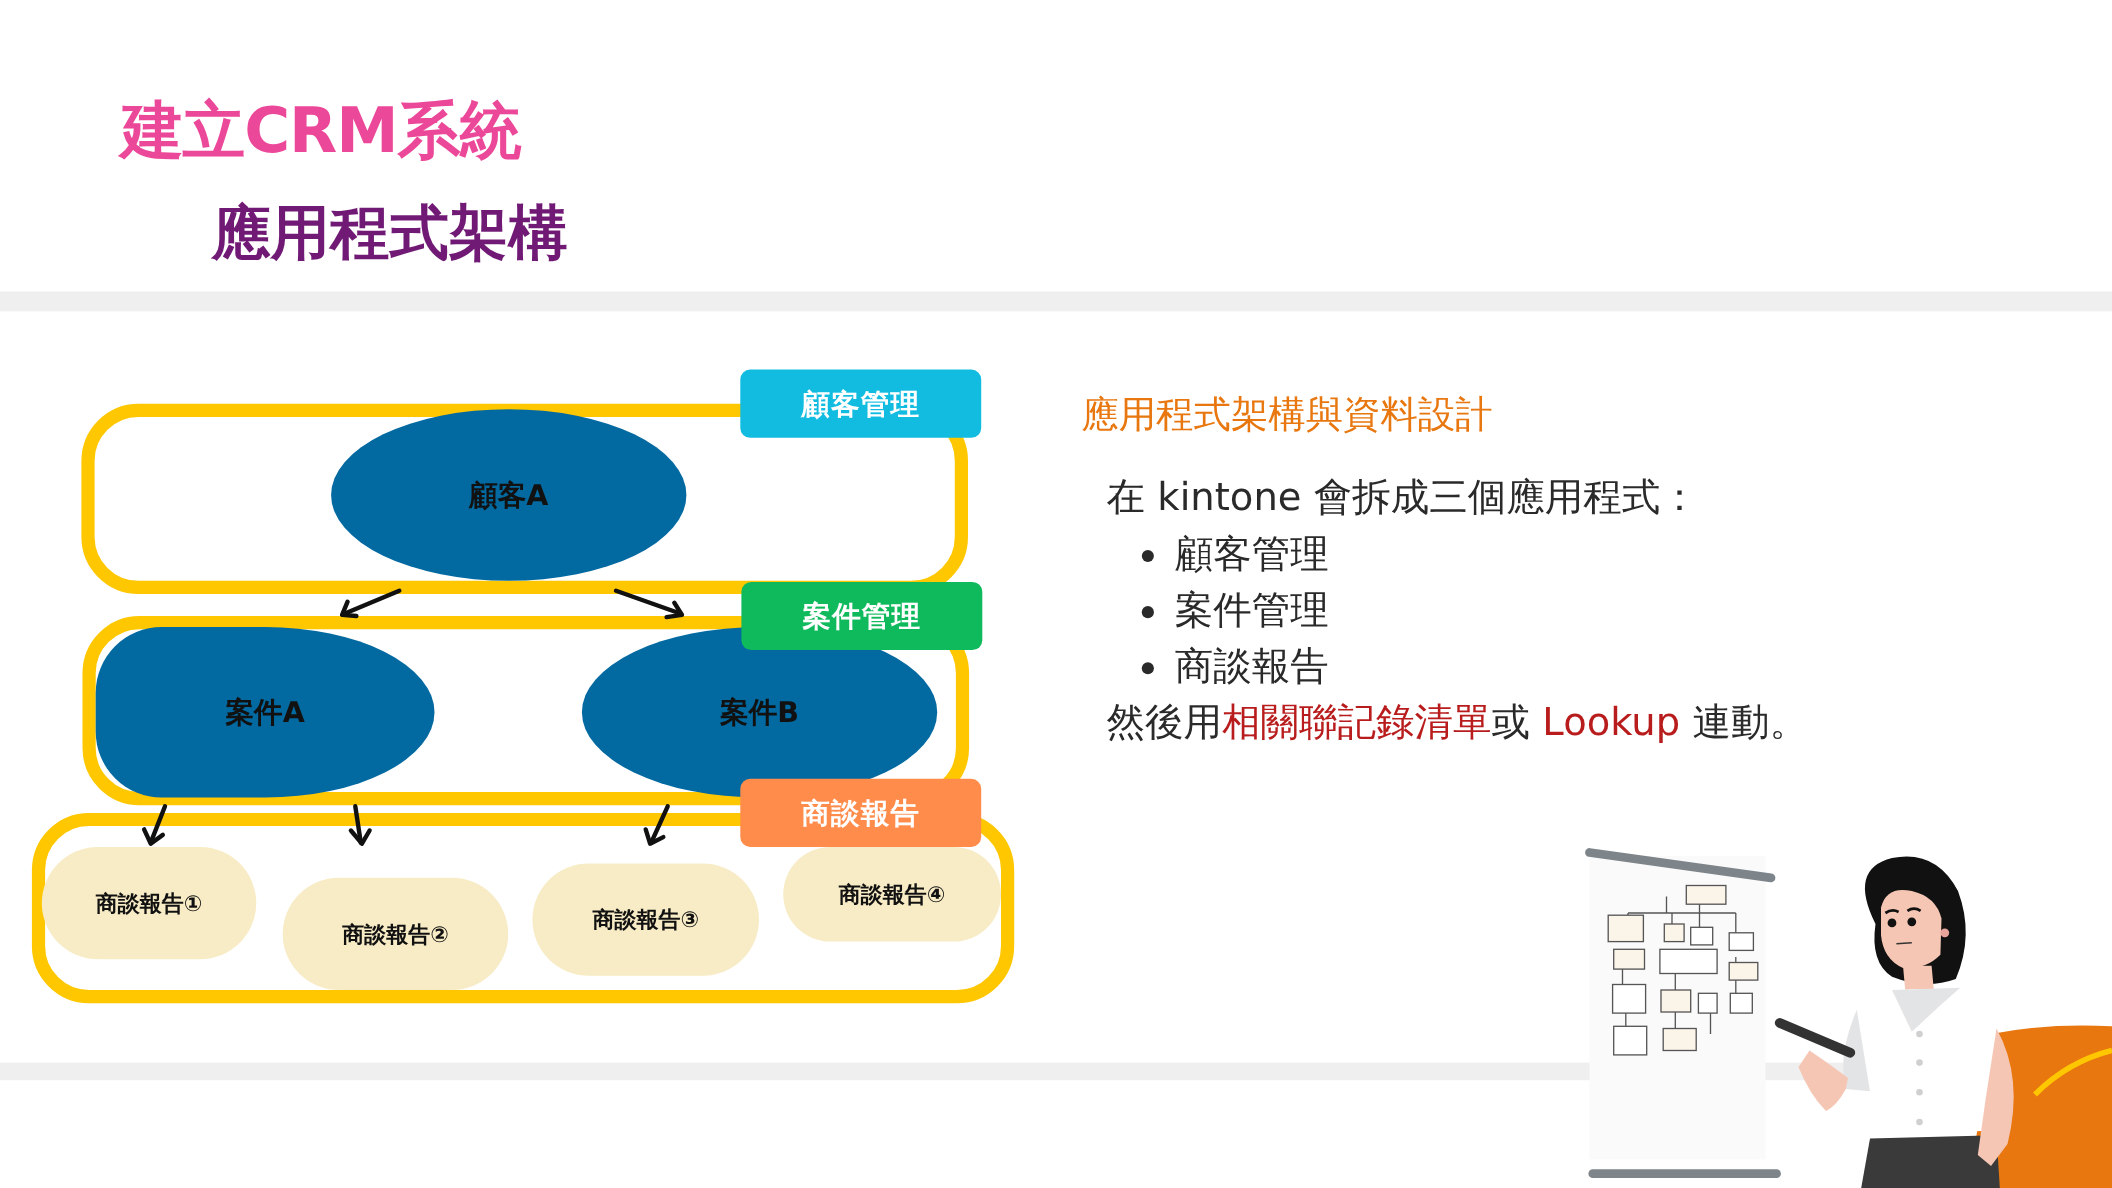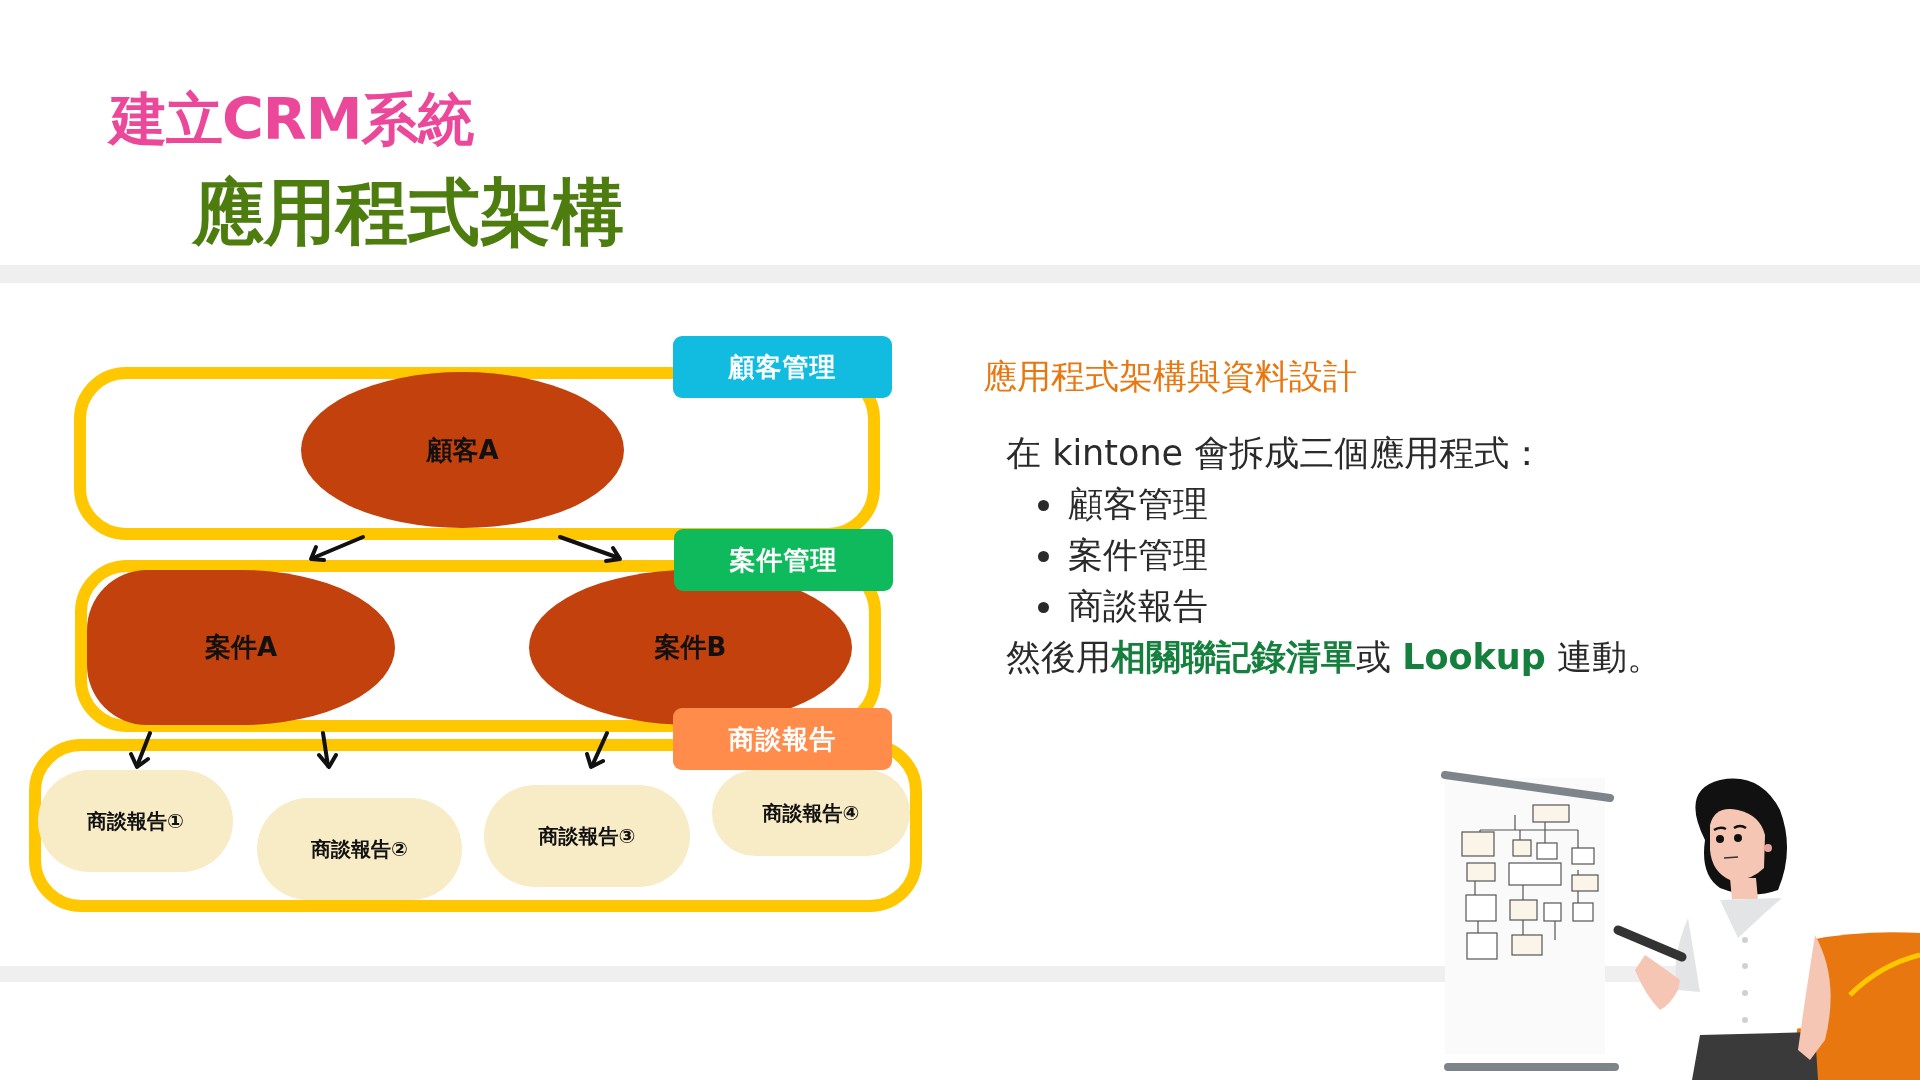--- a/index.html
+++ b/index.html
@@ -7,34 +7,34 @@
     width: 1920px; height: 1080px; position: relative; overflow: hidden;
     background: #ffffff;
     font-family: "DejaVu Sans", "Liberation Sans", sans-serif;
   }
   .abs { position: absolute; }
   .title1 {
     left: 110px; top: 74px; font-size: 57px; font-weight: bold;
     color: #ec4899; letter-spacing: -1px; line-height: 90px; white-space: nowrap;
   }
   .title2 {
-    left: 192px; top: 166px; font-size: 72px; font-weight: bold;
-    color: #4d7c0f; line-height: 92px; white-space: nowrap;
+    left: 192px; top: 166px; font-size: 54px; font-weight: bold;
+    color: #701a75; line-height: 92px; white-space: nowrap;
   }
   .band { left: 0; width: 1920px; background: #efefef; }
   .band.top { top: 265px; height: 18px; }
   .band.bottom { top: 966px; height: 16px; }
 
   
   .group-box {
     position: absolute; border: 12px solid #FFC700; border-radius: 52px;
     box-sizing: border-box; background: transparent;
   }
   .node {
-    position: absolute; background: #c2410c; border-radius: 50%/50%;
+    position: absolute; background: #0369a1; border-radius: 50%/50%;
     display: flex; align-items: center; justify-content: center;
     font-weight: bold; color: #111; font-size: 26px; white-space: nowrap;
   }
   .pill {
     position: absolute; background: #F8ECC6; border-radius: 52px;
     display: flex; align-items: center; justify-content: center;
     font-weight: bold; color: #111; font-size: 20px; white-space: nowrap;
   }
   .label {
     position: absolute; border-radius: 9px; color: #fff; font-weight: bold;
@@ -51,21 +51,21 @@
   .body-text {
     left: 1006px; top: 428px; font-size: 35px; color: #2a2a2a;
     line-height: 51px; white-space: nowrap;
   }
   .body-text ul { margin: 0; padding: 0 0 0 62px; list-style: none; }
   .body-text li { position: relative; }
   .body-text li::before {
     content: ""; position: absolute; left: -30px; top: 21px;
     width: 11px; height: 11px; border-radius: 50%; background: #2a2a2a;
   }
-  .body-text b { font-weight: bold; color: #15803d; }
+  .body-text b { font-weight: normal; color: #b91c1c; }
 
   
   .illus { left: 1420px; top: 760px; width: 500px; height: 320px; }
 </style>
 </head>
 <body>
 
 <div class="abs title1">建立CRM系統</div>
 <div class="abs title2">應用程式架構</div>
 

